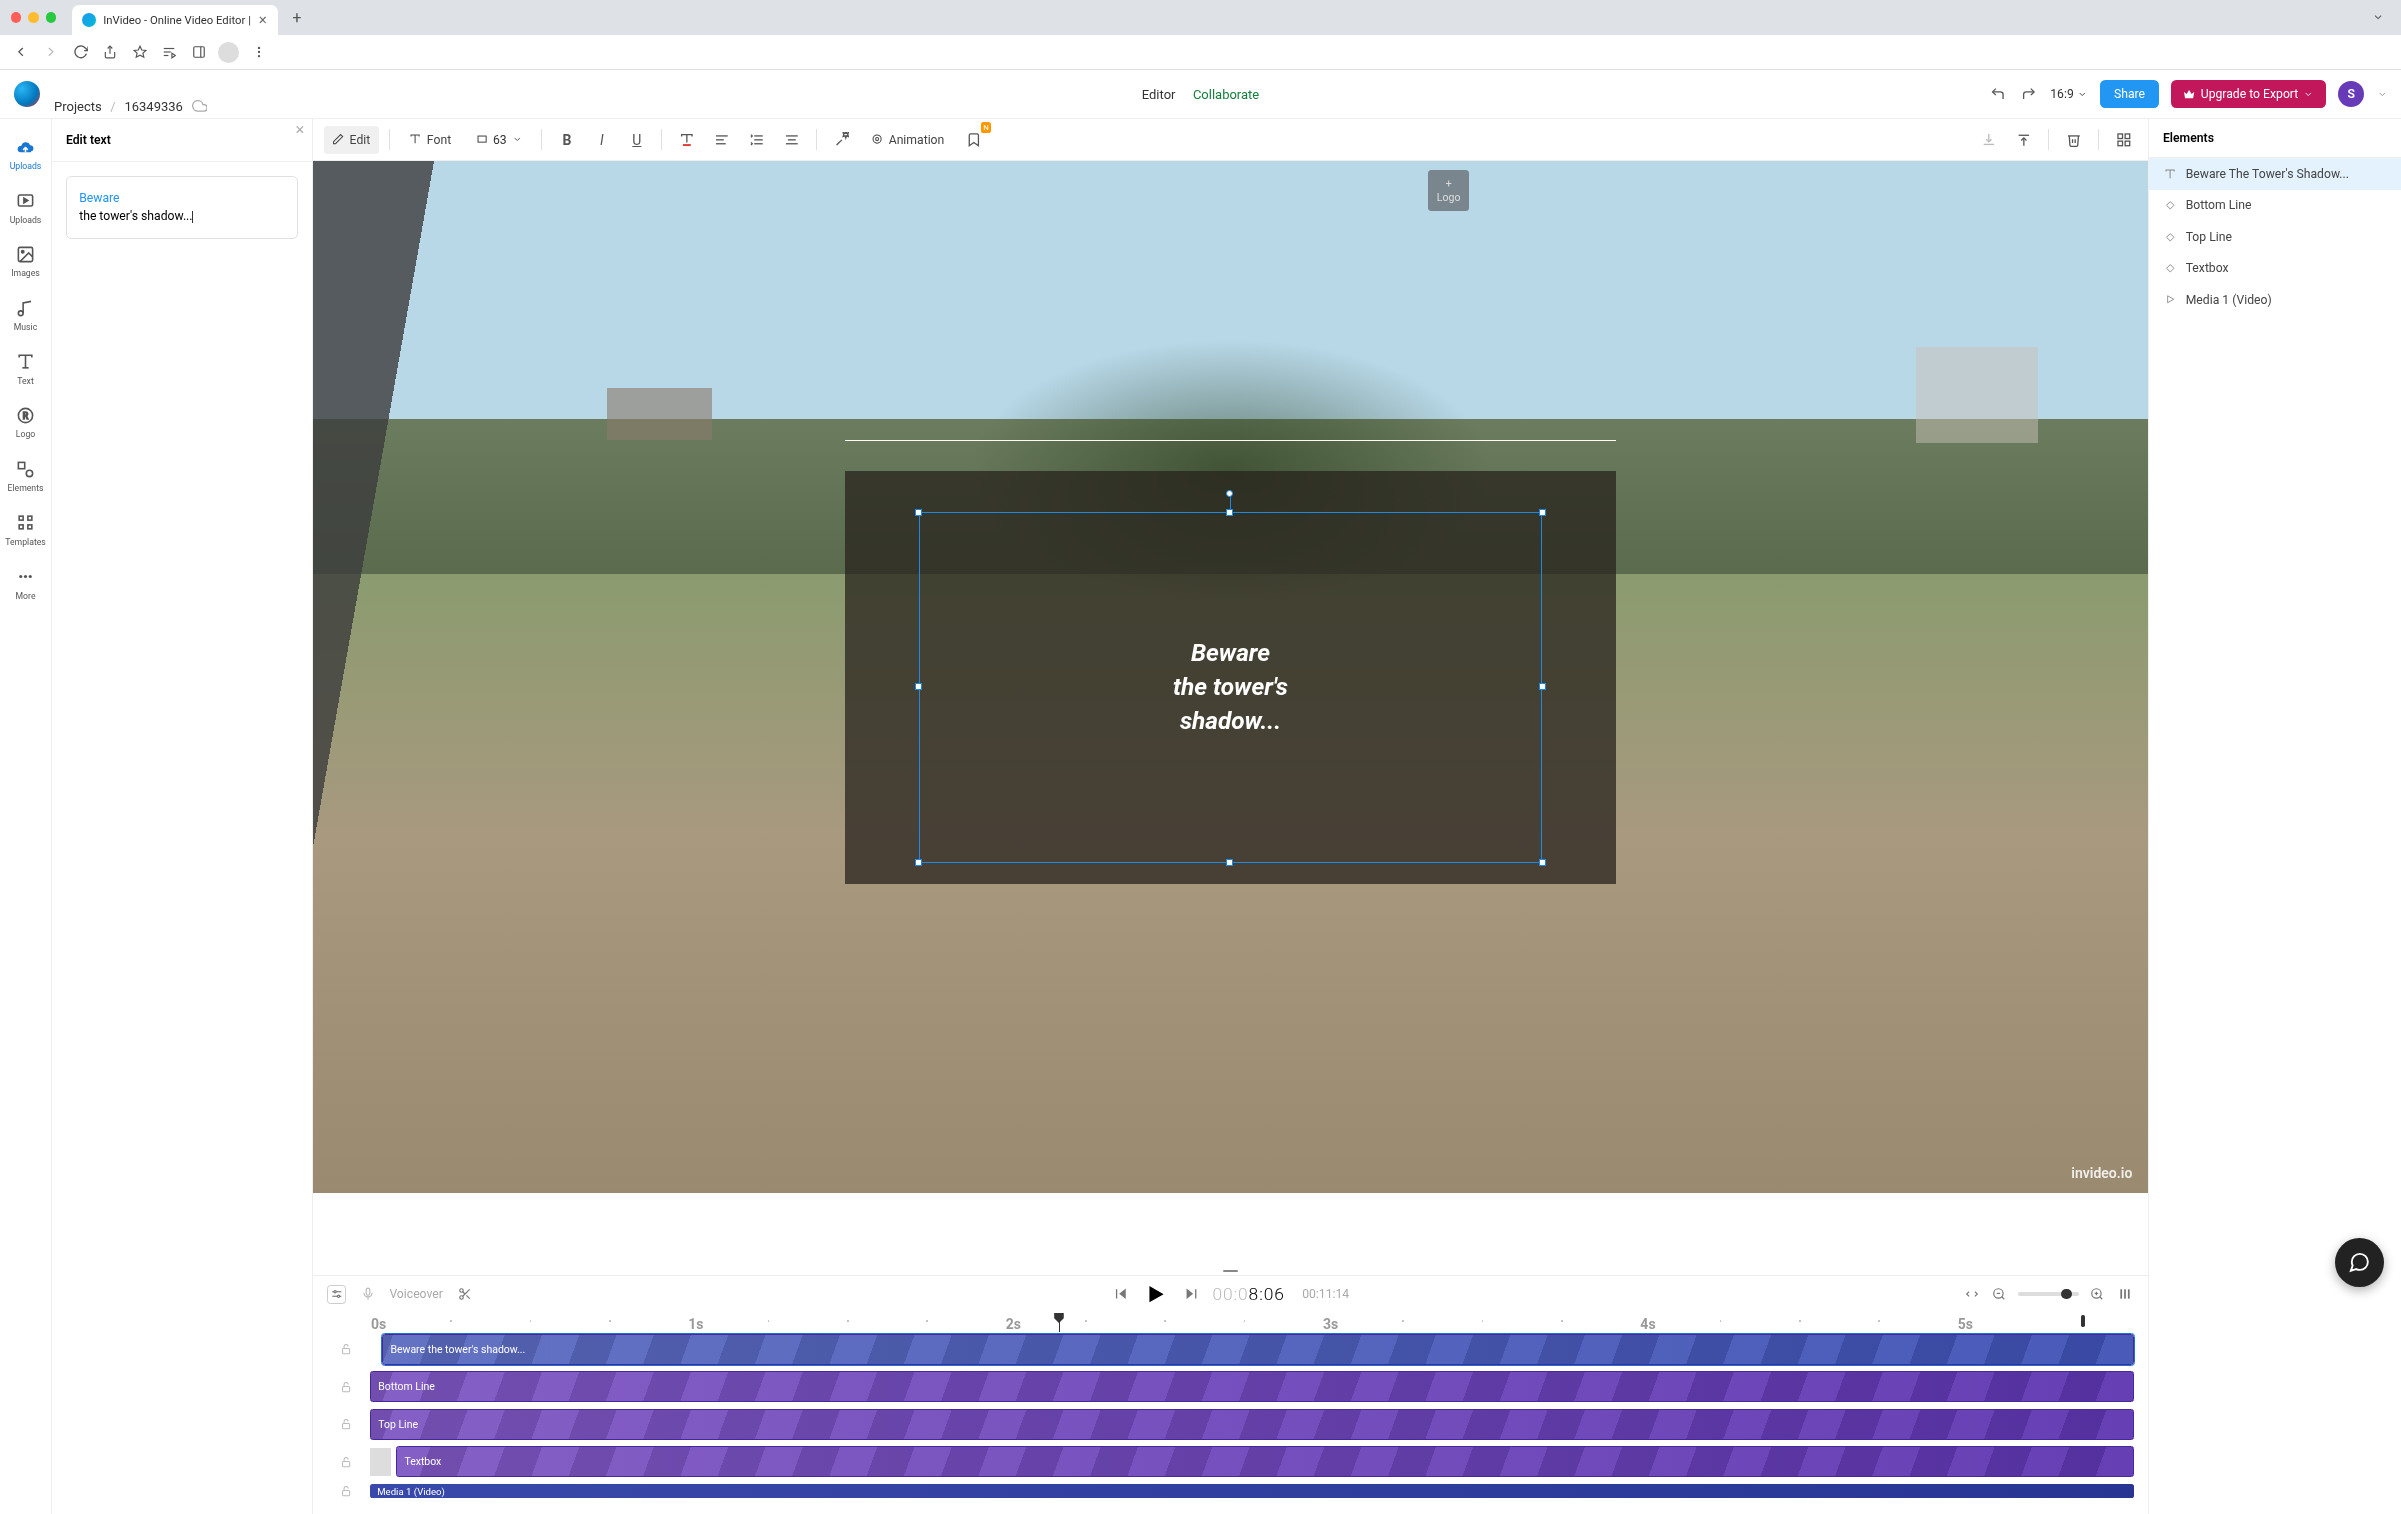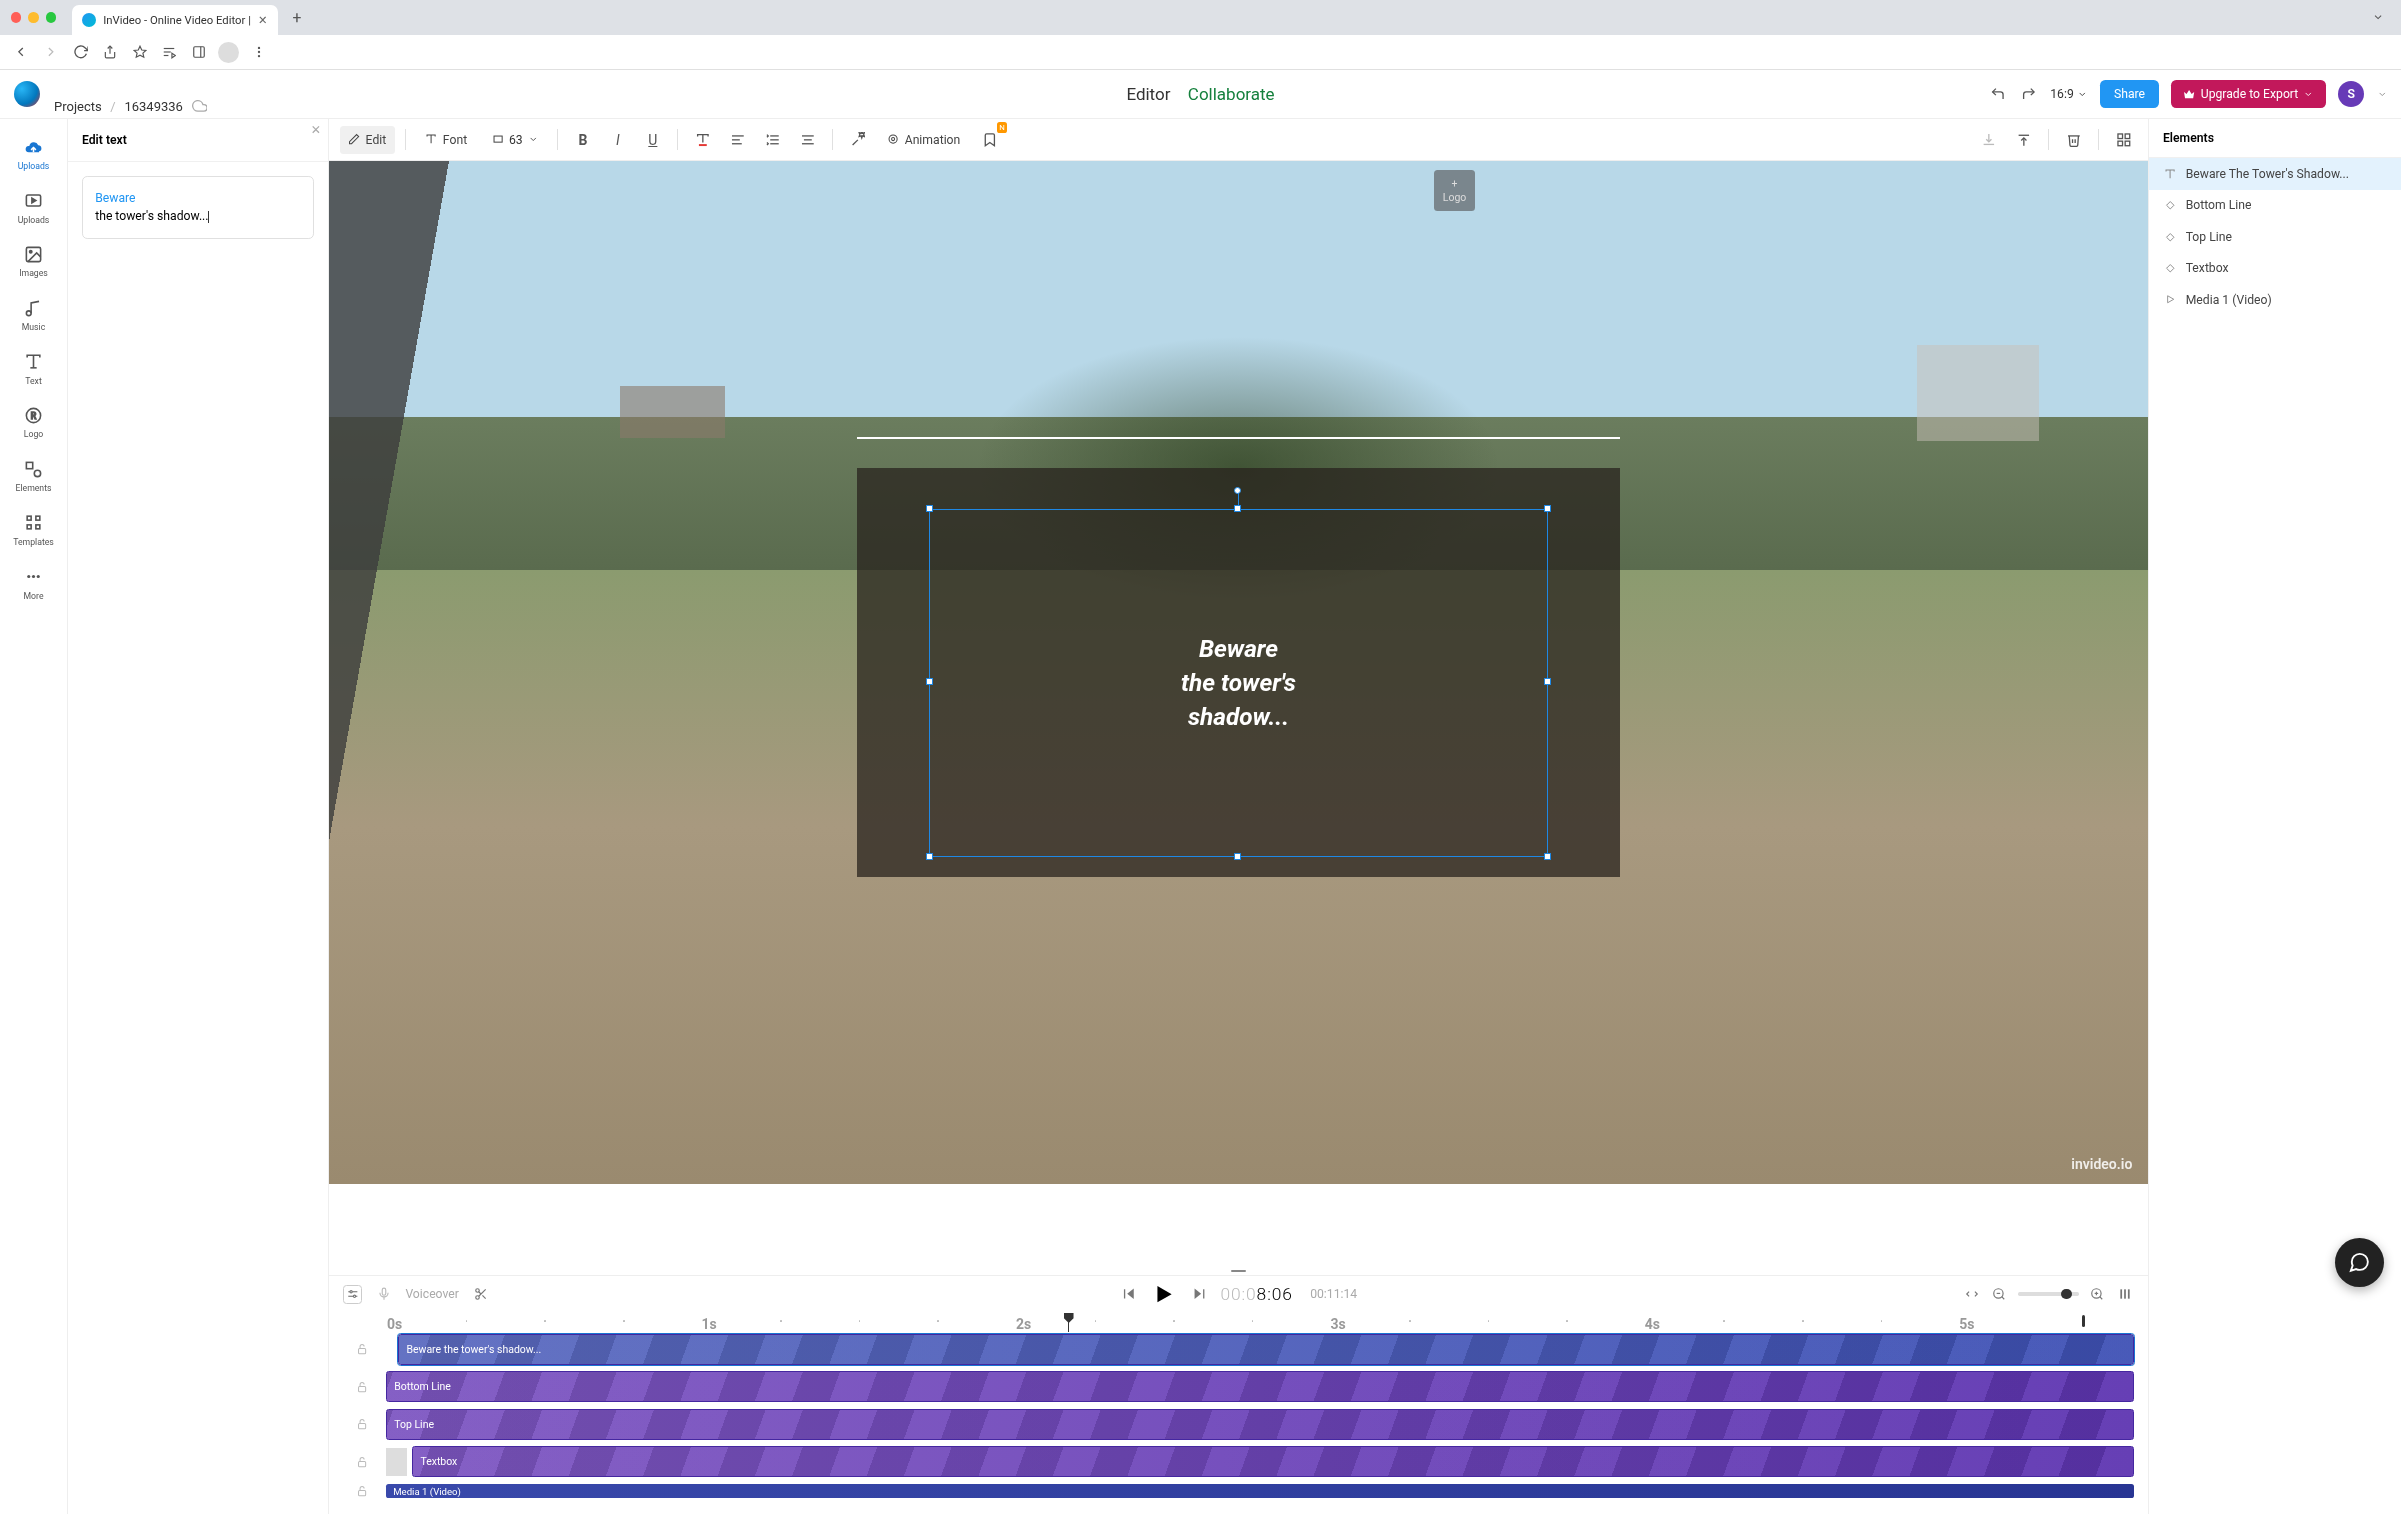--- a/index.html
+++ b/index.html
@@ -27,35 +27,35 @@
 .toolbar-icon { width: 21px; height: 21px; display: flex; align-items: center; justify-content: center; color: #555; cursor: pointer; }
 .avatar-placeholder { width: 21px; height: 21px; border-radius: 50%; background: #ddd; }
 
 
 .app { display: flex; flex-direction: column; height: calc(100vh - 70px); background: #fff; }
 .app-header { height: 49px; display: flex; align-items: center; padding: 0 14px; gap: 14px; border-bottom: 0.9px solid #eee; }
 .app-logo { width: 26px; height: 26px; border-radius: 50%; background: radial-gradient(circle at 30% 30%, #29b6f6, #0277bd 60%, #d32f2f 100%); }
 .breadcrumb { display: flex; align-items: center; gap: 8.7px; font-size: 13px; color: #333; margin-top: 24px; }
 .breadcrumb .sep { color: #bbb; }
 .cloud-icon { color: #aaa; }
-.header-center { position: absolute; left: 50%; transform: translateX(-50%); display: flex; gap: 17.4px; font-size: 17px; }
+.header-center { position: absolute; left: 50%; transform: translateX(-50%); display: flex; gap: 17.4px; font-size: 13px; }
 .header-center .tab-item { color: #333; cursor: pointer; }
 .header-center .tab-item.inactive { color: #15803d; }
 .header-right { margin-left: auto; display: flex; align-items: center; gap: 12.2px; }
 .hr-icon { width: 19px; height: 19px; display: flex; align-items: center; justify-content: center; color: #555; cursor: pointer; }
 .aspect-btn { display: flex; align-items: center; gap: 3.5px; font-size: 12.2px; color: #333; cursor: pointer; }
 .share-btn { background: #2196f3; color: #fff; border: none; padding: 7px 14px; border-radius: 5.2px; font-size: 12.2px; cursor: pointer; }
 .export-btn { background: #c2185b; color: #fff; border: none; padding: 7px 12.2px; border-radius: 5.2px; font-size: 12.2px; cursor: pointer; display: flex; align-items: center; gap: 5.2px; }
 .user-avatar { width: 26px; height: 26px; border-radius: 50%; background: #673ab7; color: #fff; display: flex; align-items: center; justify-content: center; font-size: 12.2px; font-weight: 600; }
 .user-drop { color: #888; }
 
 .app-body { display: flex; flex: 1; overflow: hidden; }
 
 
-.left-rail { width: 68px; background: #fff; border-right: 0.9px solid #eee; display: flex; flex-direction: column; align-items: center; padding-top: 10.5px; gap: 5.2px; }
+.left-rail { width: 52px; background: #fff; border-right: 0.9px solid #eee; display: flex; flex-direction: column; align-items: center; padding-top: 10.5px; gap: 5.2px; }
 .rail-item { display: flex; flex-direction: column; align-items: center; gap: 3.5px; padding: 7px 3.5px; cursor: pointer; width: 100%; }
 .rail-item.active { color: #1976d2; }
 .rail-icon { width: 21px; height: 21px; display: flex; align-items: center; justify-content: center; }
 .rail-label { font-size: 8.7px; color: #555; }
 .rail-item.active .rail-label { color: #1976d2; }
 
 
 .left-panel { width: 261px; border-right: 0.9px solid #eee; display: flex; flex-direction: column; position: relative; }
 .left-panel-close { position: absolute; top: 3.5px; right: 7px; color: #aaa; cursor: pointer; font-size: 12.2px; }
 .left-panel-header { padding: 14px; font-size: 12.2px; font-weight: 600; border-bottom: 0.9px solid #f0f0f0; }

